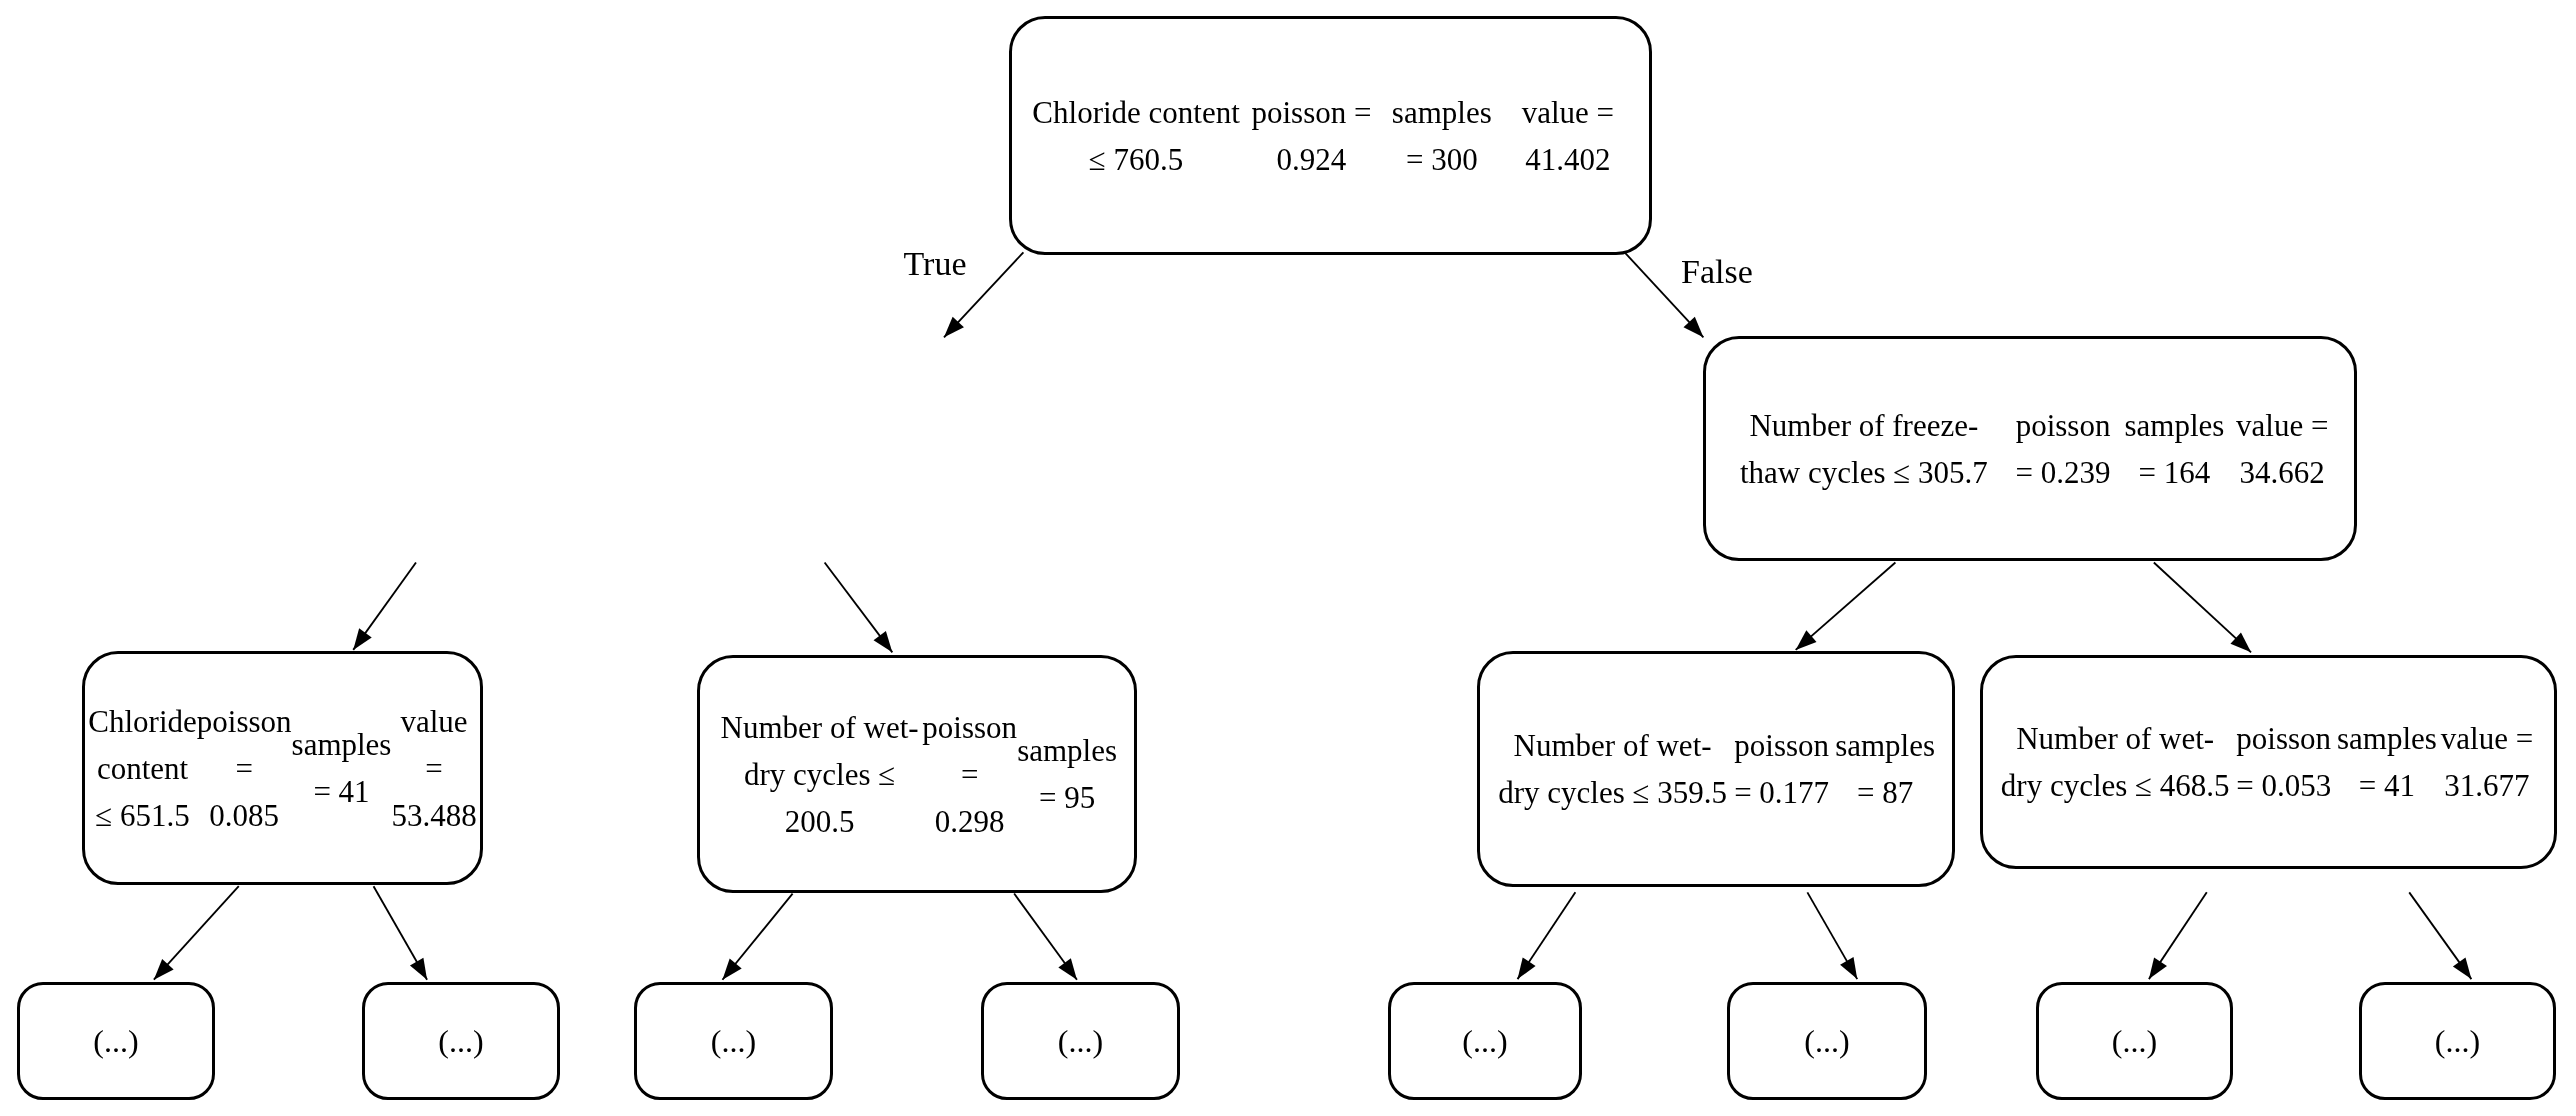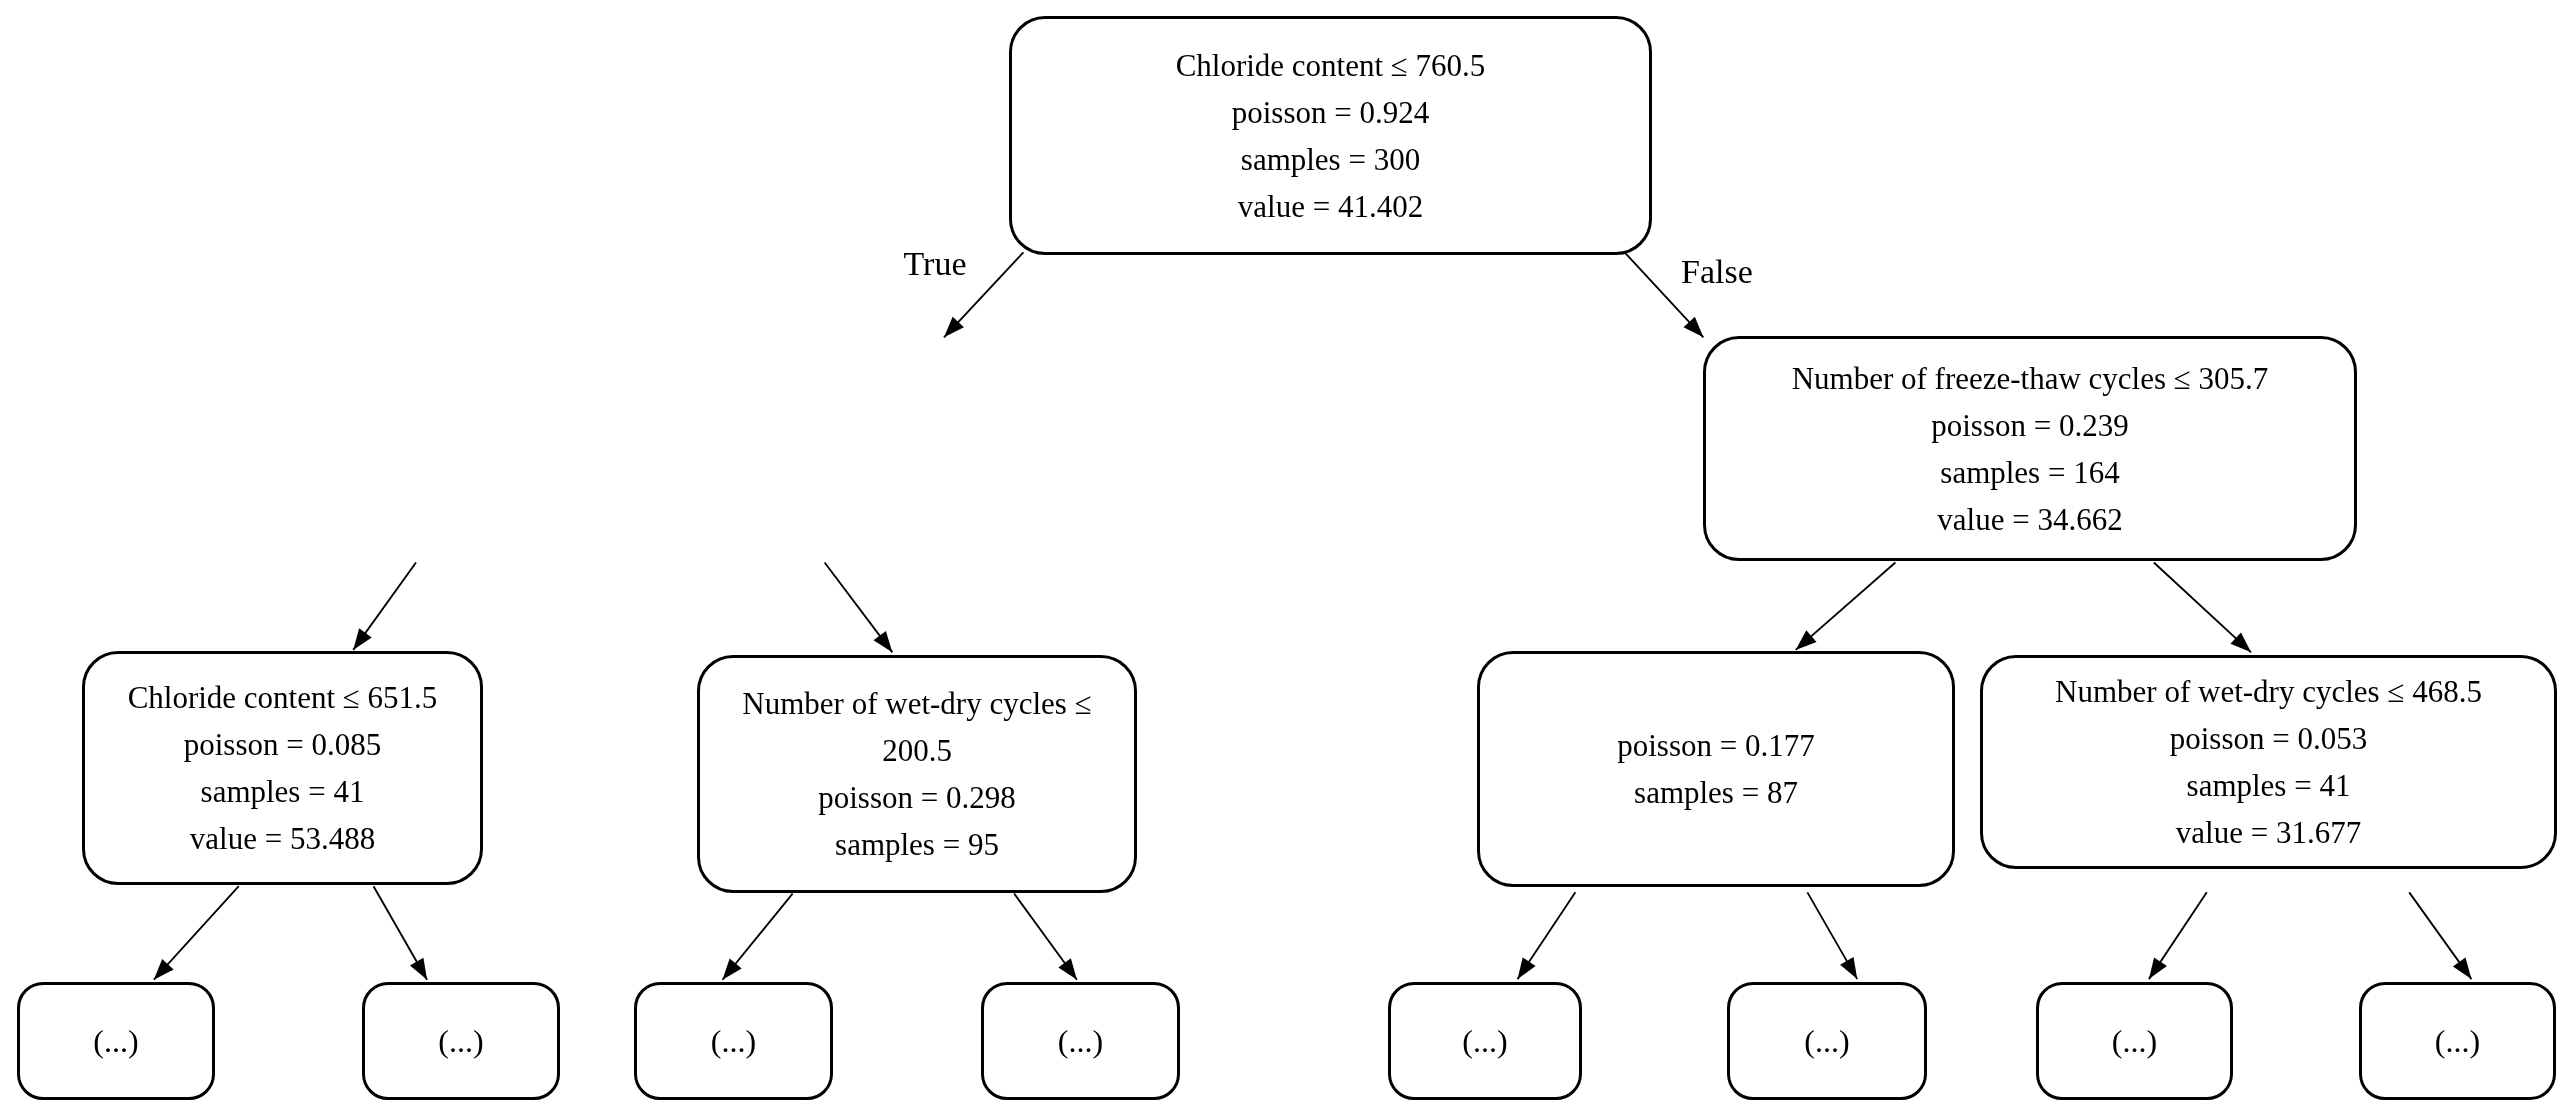--- a/index.html
+++ b/index.html
@@ -24,21 +24,21 @@
     height: 1117px;
     pointer-events: none;
   }
   .node {
     position: absolute;
     box-sizing: border-box;
     background: #ffffff;
     border: 3.1px solid #000000;
     border-radius: 36px;
     display: flex;
-    flex-direction: column;
+    flex-direction: row;
     justify-content: center;
     align-items: center;
     text-align: center;
     padding: 1px 17px;
   }
   .node-line {
     display: block;
     font-size: 31px;
     line-height: 47px;
     white-space: normal;
@@ -119,20 +119,21 @@
     <span class="node-line">value = 53.488</span>
   </div>
 
   <div class="node" style="left:697px; top:655px; width:440px; height:238px;">
     <span class="node-line">Number of wet-dry cycles ≤ 200.5</span>
     <span class="node-line">poisson = 0.298</span>
     <span class="node-line">samples = 95</span>
   </div>
 
   <div class="node" style="left:1477px; top:651px; width:478px; height:236px;">
+    <span class="node-line">Number of wet-dry cycles ≤ 359.5</span>
     <span class="node-line">poisson = 0.177</span>
     <span class="node-line">samples = 87</span>
   </div>
 
   <div class="node" style="left:1980px; top:655px; width:577px; height:214px;">
     <span class="node-line">Number of wet-dry cycles ≤ 468.5</span>
     <span class="node-line">poisson = 0.053</span>
     <span class="node-line">samples = 41</span>
     <span class="node-line">value = 31.677</span>
   </div>

